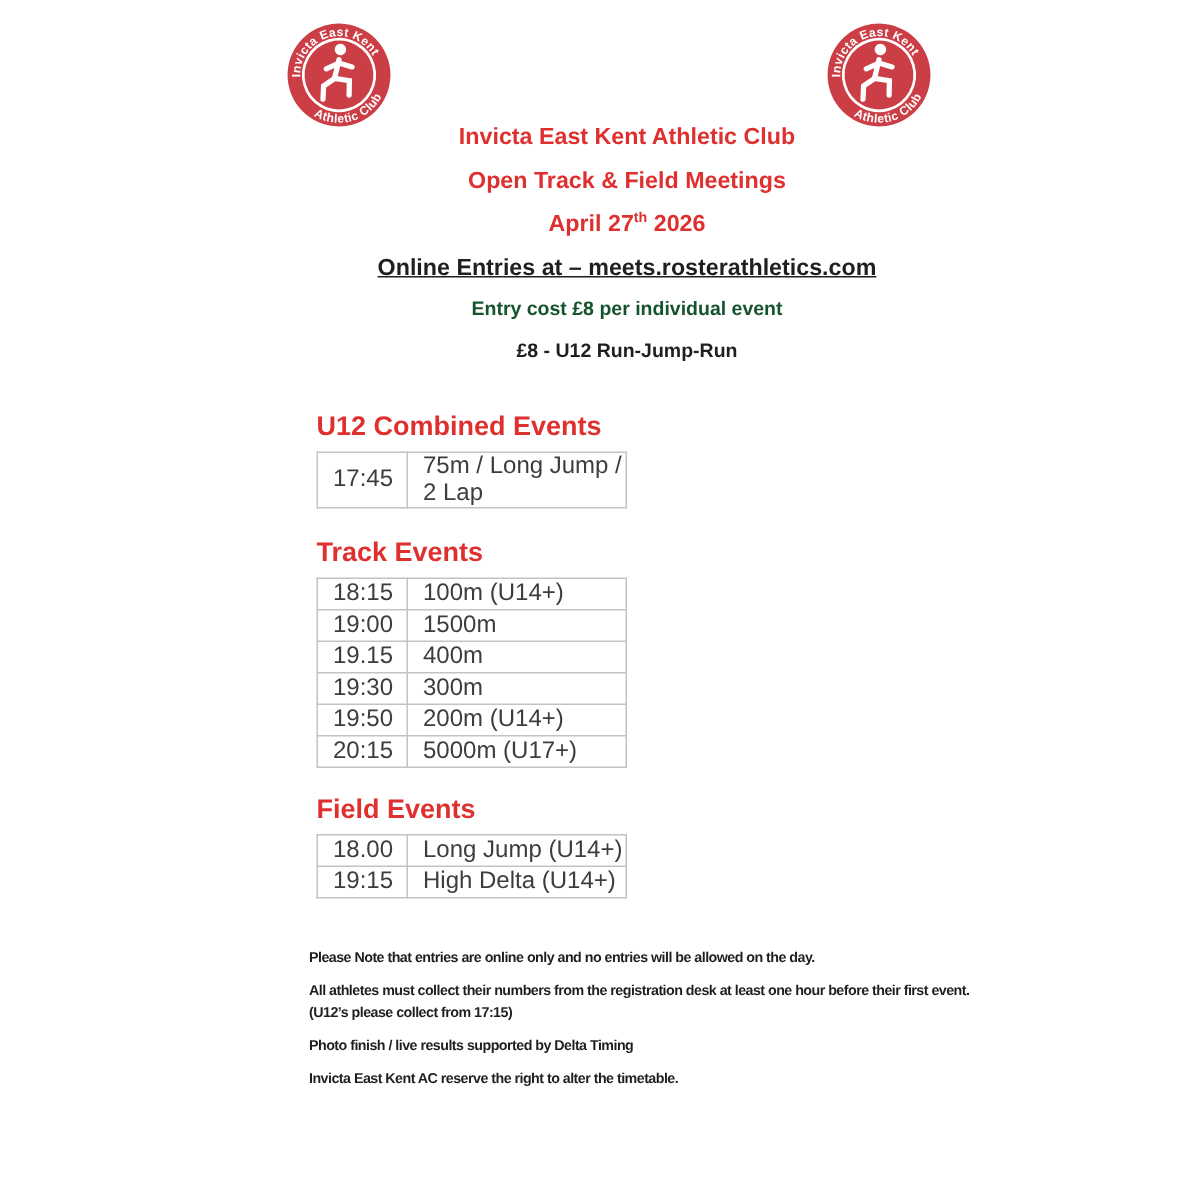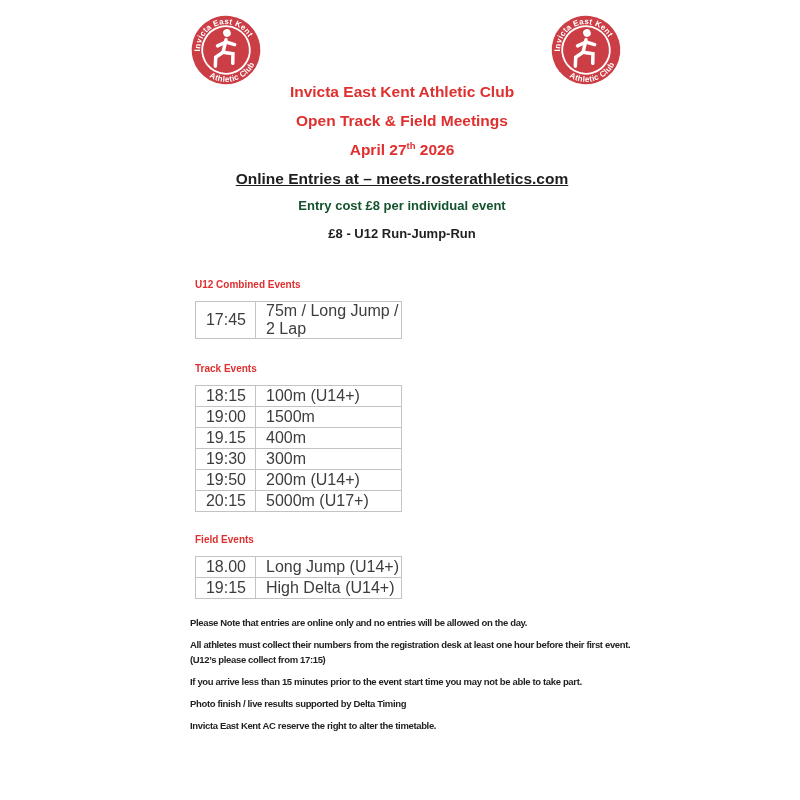--- a/index.html
+++ b/index.html
@@ -12,56 +12,56 @@
     overflow:hidden;
   }
   
   .logo { position:absolute; width:70px; height:70px; }
   .logo-left  { left:191px; top:15px; transform:rotate(-16deg); }
   .logo-right { left:551px; top:15px; transform:rotate(-16deg); }
   .logo svg { width:100%; height:100%; display:block; }
 
   
   .content {
-    position:absolute; left:190px; top:0; width:424px;
+    position:absolute; left:206px; top:0; width:424px;
   }
   .hdr { text-align:center; font-weight:bold; }
   .hdr-red { color:#df3030; }
   .h-title    { margin-top:83px;  font-size:15.5px; line-height:17px; }
   .h-subtitle { margin-top:12px;  font-size:15.5px; line-height:17px; }
   .h-date     { margin-top:12px;  font-size:15.5px; line-height:17px; }
   .h-date sup { font-size:9.5px; vertical-align:super; line-height:0; }
   .h-online   { margin-top:11px;  font-size:15.5px; line-height:19px; color:#1f1f1f;text-decoration:underline; }
   .h-cost     { margin-top:10px;  font-size:13px;   line-height:16px; color:#14532d; }
   .h-u12      { margin-top:12px;  font-size:13px; line-height:16px; color:#1f1f1f; }
 
   
   .section-heading {
-    color:#df3030; font-weight:bold; font-size:10px; line-height:17px;
+    color:#df3030; font-weight:bold; font-size:18px; line-height:17px;
     margin-left:5px;
   }
   .sh-1 { margin-top:34px; }
   .sh-2 { margin-top:21px; }
   .sh-3 { margin-top:19px; }
   table.events {
     border-collapse:collapse;
     margin:8px 0 0 5px;
     font-size:16px;
     color:#3d3d3d;
   }
   table.events td {
     border:1px solid #c3c3c3;
     height:21px;
     background:#ffffff;
   }
   td.cell-time  { width:60px;  text-align:right; padding-right:9px; }
   td.cell-event { width:146px; text-align:left;  padding-left:10px; }
 
   
-  .notes { width:462px; margin-top:16px; color:#1f1f1f; }
+  .notes { width:462px; margin-top:32px; color:#1f1f1f; }
   .note {
     font-weight:bold;
     font-size:9.5px;
     letter-spacing:-0.35px;
     line-height:15px;
     margin-bottom:7px;
   }
 </style>
 </head>
 <body>
@@ -179,19 +179,18 @@
         <tr>
           <td class="cell-time">19:15</td>
           <td class="cell-event">High Delta (U14+)</td>
         </tr>
       </tbody>
     </table>
 
     <div class="notes">
       <p class="note">Please Note that entries are online only and no entries will be allowed on the day.</p>
       <p class="note">All athletes must collect their numbers from the registration desk at least one hour before their first event. (U12’s please collect from 17:15)</p>
-      <p class="note">If you arrive less than 15 minutes prior to the event start time you may not be able to take part.</p>
       <p class="note">Photo finish / live results supported by Delta Timing</p>
       <p class="note">Invicta East Kent AC reserve the right to alter the timetable.</p>
     </div>
 
   </div>
 </div>
 
 </body></html>

